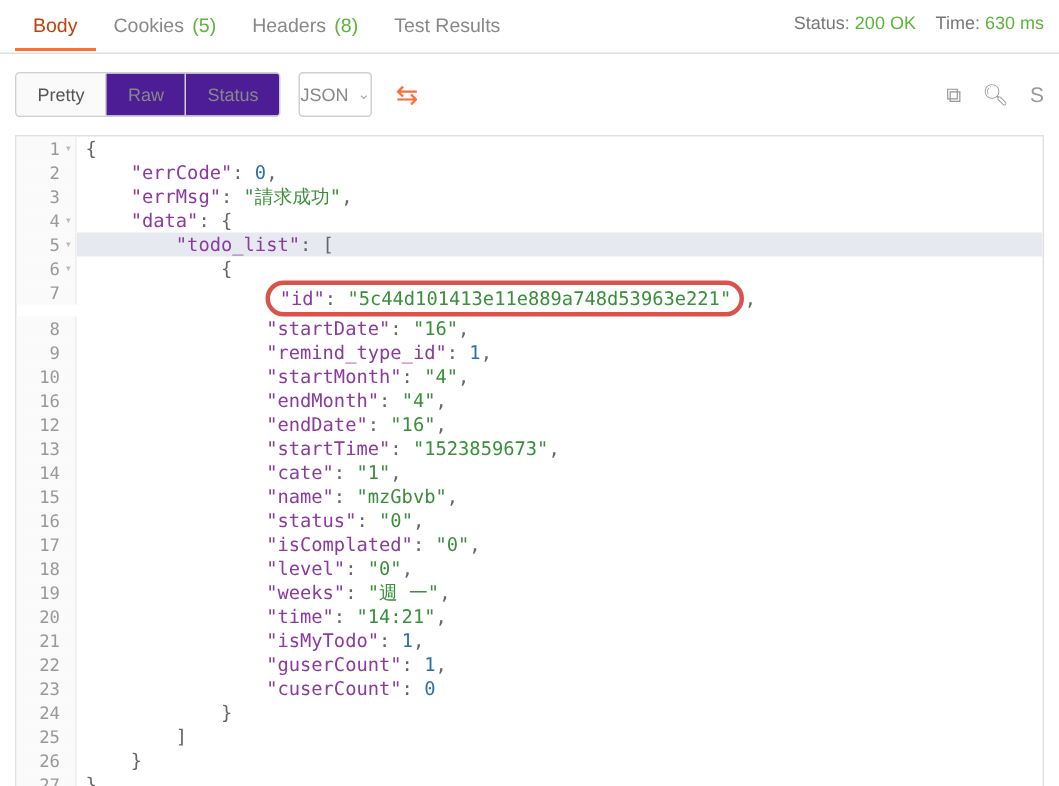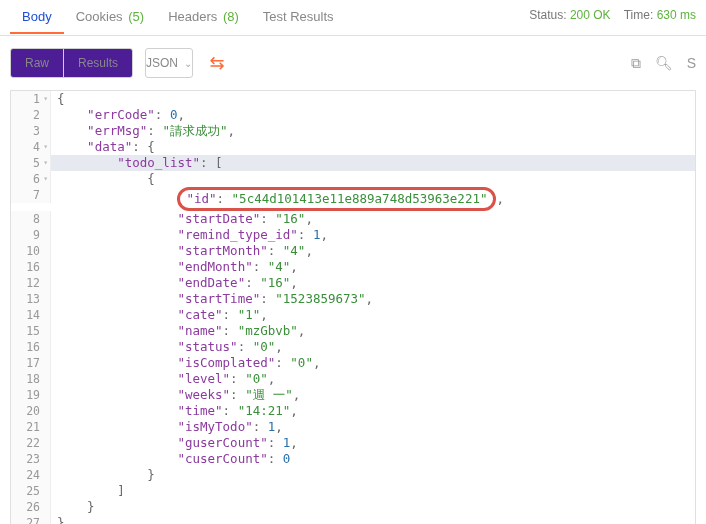--- a/index.html
+++ b/index.html
@@ -1,20 +1,20 @@
 <!DOCTYPE html>
 <html><head>
 <meta charset="utf-8">
 <style>
 * { box-sizing: border-box; margin: 0; padding: 0; }
 body { font-family: -apple-system, BlinkMacSystemFont, "Segoe UI", sans-serif; font-size: 13px; background: #fff; width: 706px; height: 524px; overflow: hidden; }
 
 .tabs { display: flex; align-items: center; border-bottom: 1px solid #e0e0e0; padding: 0 10px; height: 36px; position: relative; }
 .tab { padding: 8px 12px; color: #888; cursor: pointer; font-size: 13px; border-bottom: 2px solid transparent; }
-.tab.active { color: #1d4ed8; border-bottom: 2px solid #ff6c37; }
+.tab.active { color: #c2410c; border-bottom: 2px solid #ff6c37; }
 .tab .count { color: #5eb33d; margin-left: 2px; }
 .status-area { position: absolute; right: 10px; top: 8px; font-size: 12px; color: #777; }
 .status-area .ok { color: #5eb33d; }
 .status-area .time { color: #5eb33d; }
 
 .toolbar { display: flex; align-items: center; padding: 12px 10px; gap: 4px; }
 .btn-group { display: flex; border: 1px solid #d0d0d0; border-radius: 3px; overflow: hidden; }
 .btn-group .btn { padding: 7px 14px; font-size: 12px; color: #888; background: #4c1d95; cursor: pointer; border-right: 1px solid #d0d0d0; }
 .btn-group .btn:last-child { border-right: none; }
 .btn-group .btn.active { color: #555; background: #fafafa; }
@@ -52,22 +52,23 @@
     <span>Status:</span>
     <span class="ok">200 OK</span>
     &nbsp;&nbsp;
     <span>Time:</span>
     <span class="time">630 ms</span>
   </div>
 </div>
 
 <div class="toolbar">
   <div class="btn-group">
+    <div class="btn active">Pretty</div>
     <div class="btn">Raw</div>
-    <div class="btn">Results</div>
+    <div class="btn">Status</div>
   </div>
   <div class="select-json">
     <span>JSON</span>
     <span class="chev">⌄</span>
   </div>
   <div class="wrap-icon">⇆</div>
   <div class="spacer"></div>
   <div class="tool-icons">
     <span class="tool-icon">⧉</span>
     <span class="tool-icon">🔍︎</span>

